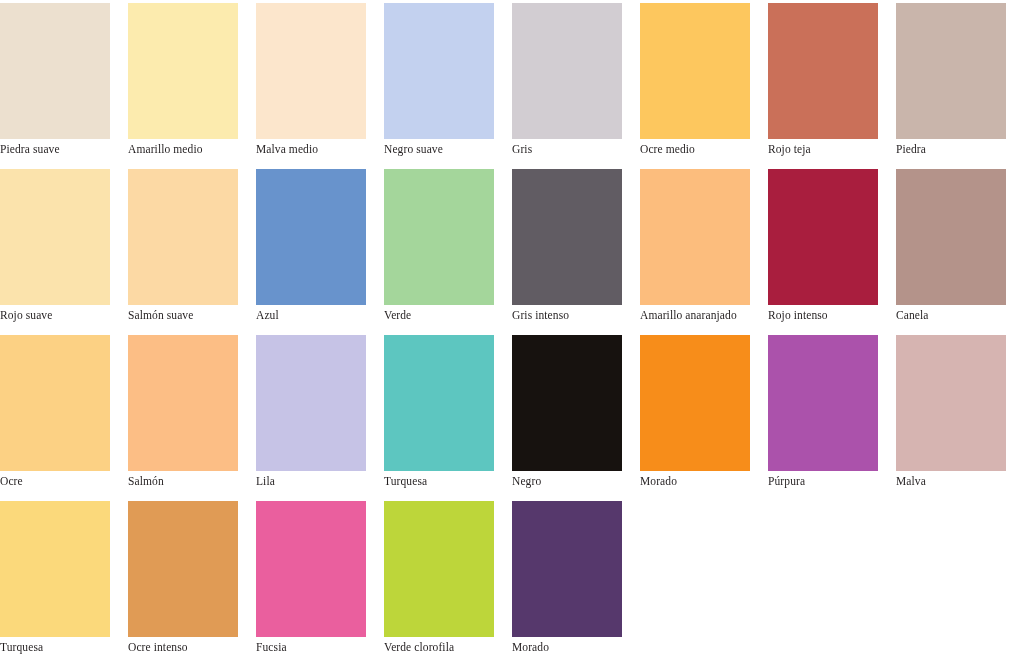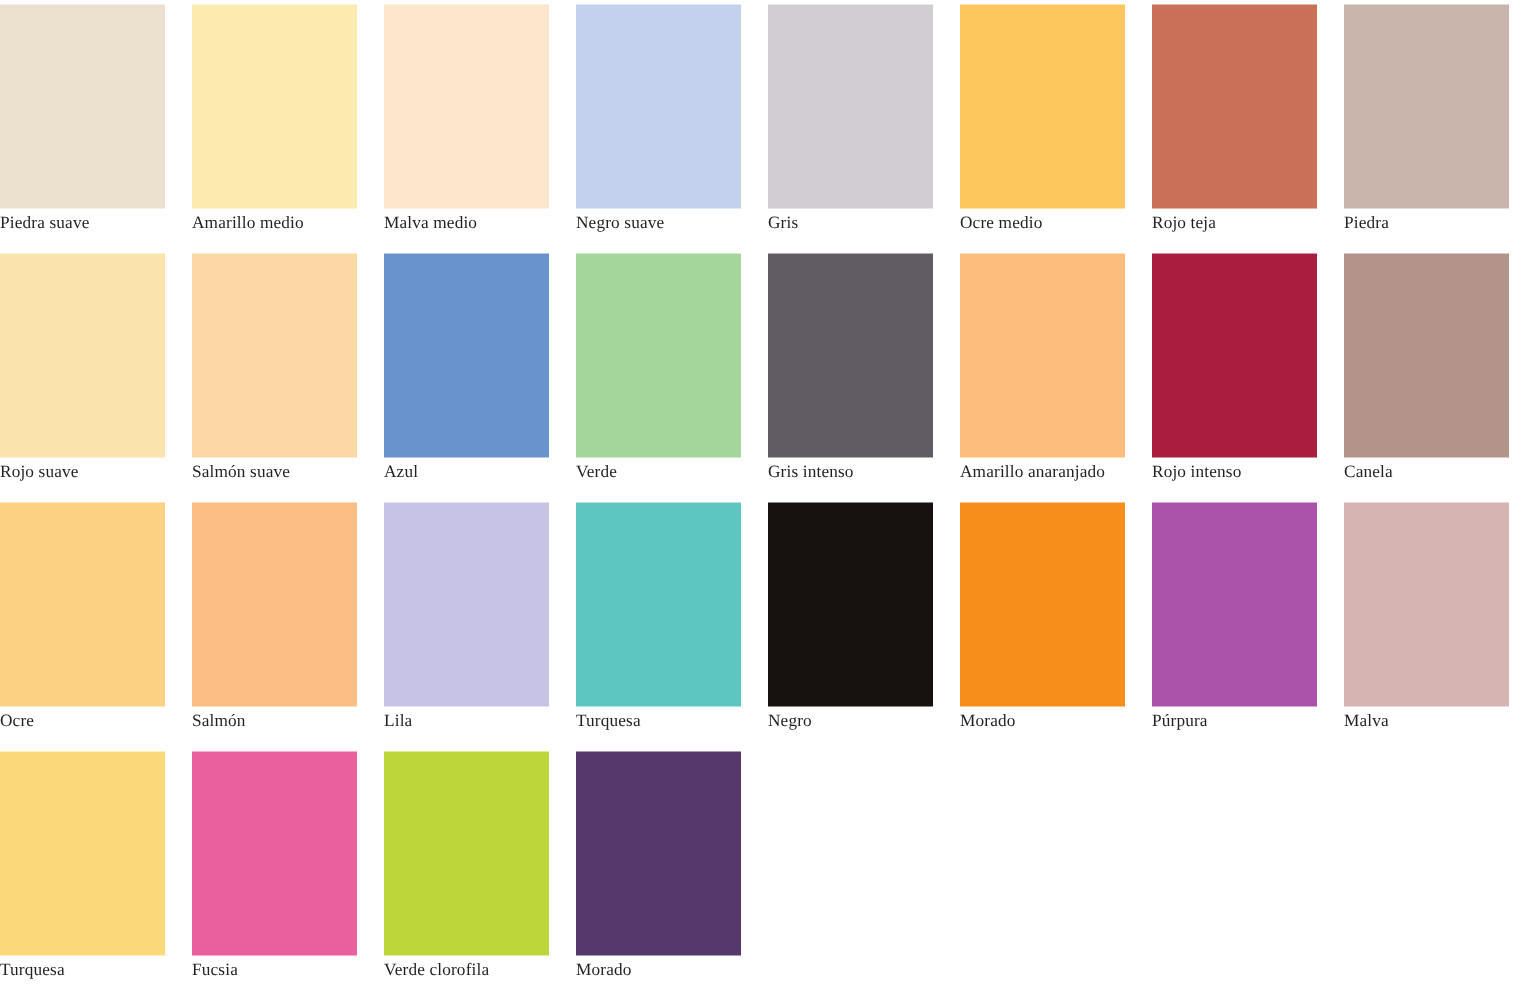--- a/index.html
+++ b/index.html
@@ -151,20 +151,24 @@
       <div class="swatch-label">Púrpura</div>
     </div>
     <div class="swatch-cell col-0">
       <div class="swatch-chip" style="background: rgb(214, 180, 177);"></div>
       <div class="swatch-label">Malva</div>
     </div>
     <div class="swatch-cell col-1">
       <div class="swatch-chip" style="background: rgb(251, 217, 123);"></div>
       <div class="swatch-label">Turquesa</div>
     </div>
+    <div class="swatch-cell col-2">
+      <div class="swatch-chip" style="background: rgb(224, 155, 85);"></div>
+      <div class="swatch-label">Ocre intenso</div>
+    </div>
     <div class="swatch-cell col-3">
       <div class="swatch-chip" style="background: rgb(234, 95, 158);"></div>
       <div class="swatch-label">Fucsia</div>
     </div>
     <div class="swatch-cell col-5">
       <div class="swatch-chip" style="background: rgb(189, 214, 58);"></div>
       <div class="swatch-label">Verde clorofila</div>
     </div>
     <div class="swatch-cell col-6">
       <div class="swatch-chip" style="background: rgb(86, 56, 108);"></div>

